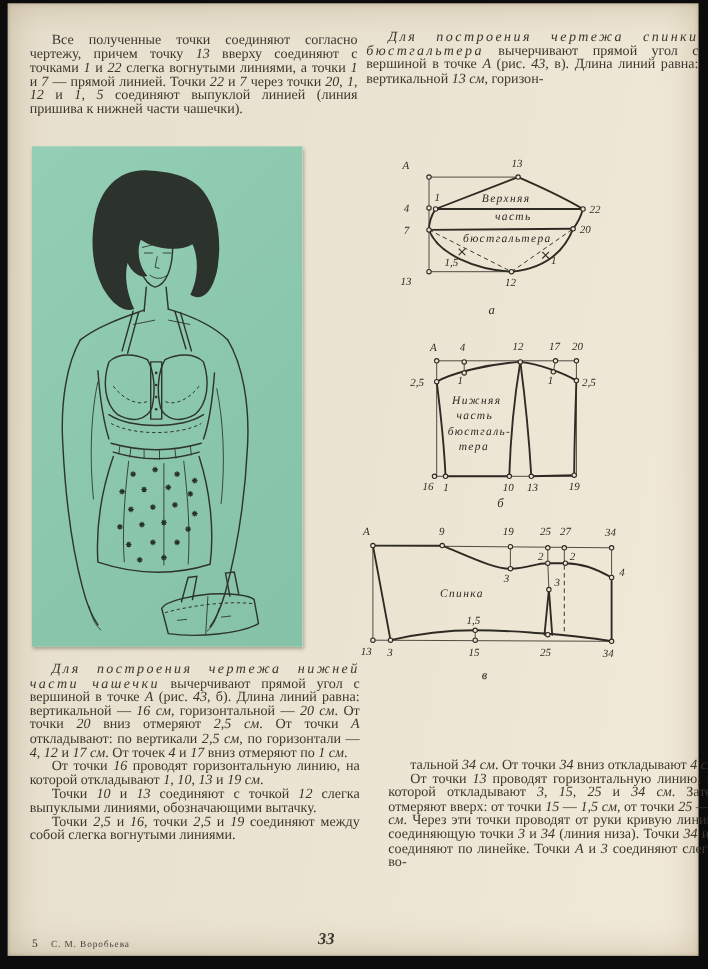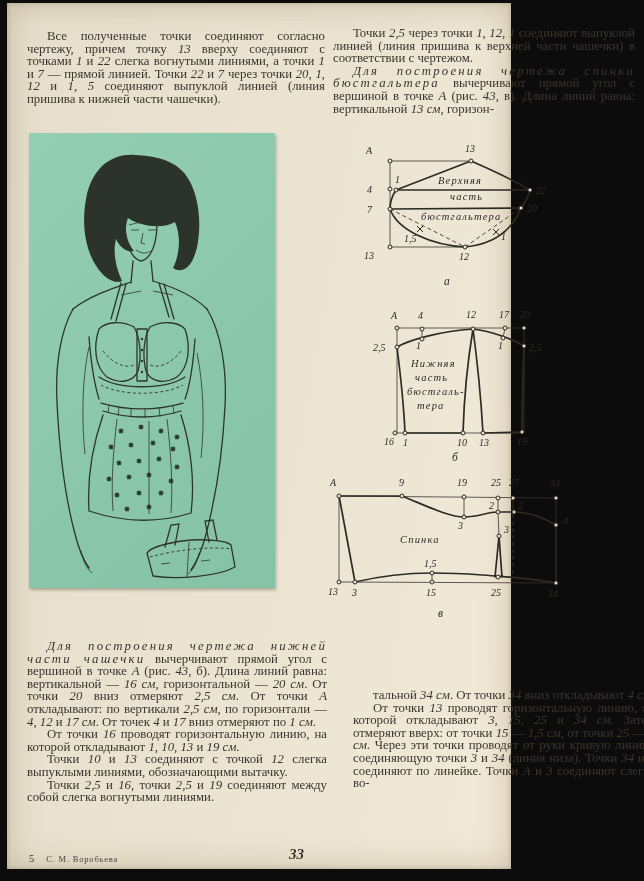--- a/index.html
+++ b/index.html
@@ -1,18 +1,18 @@
 <!DOCTYPE html>
 <html><head>
 <meta charset="utf-8">
 <style>
   html,body{margin:0;padding:0;}
   body{width:644px;height:881px;position:relative;background:#0c0c0c;overflow:hidden;
        font-family:"Liberation Serif",serif;}
-  .page{position:absolute;left:7px;top:3px;width:504px;height:866px;
+  .page{position:absolute;left:7px;top:3px;width:628px;height:866px;
         background:linear-gradient(100deg,#e7dfcd 0%,#ebe4d2 55%,#f2ead9 100%);
         box-shadow:inset 0 0 34px rgba(110,85,40,.28), inset 0 0 4px rgba(60,45,20,.25);}
   p{margin:0;text-align:justify;text-indent:20px;color:#3b352c;
     font-size:12.8px;line-height:12.6px;}
   .spaced{letter-spacing:2.2px;font-style:italic;}
   .abs{position:absolute;}
   .caption{font-size:10.8px;line-height:12.6px;text-align:center;color:#3b352c;}
   .plate{position:absolute;left:22px;top:130px;width:246px;height:455px;
          background:linear-gradient(135deg,#93ceb5 0%,#8ac6ac 60%,#85c2a8 100%);
          box-shadow:1px 2px 3px rgba(60,50,30,.35);}
@@ -119,35 +119,34 @@
         <path class="sketch" d="M118,420 C122,413 148,408 162,407 C180,406 198,408 202,412 L206,434 C190,443 150,447 124,443 Z"></path>
         <path class="sketch-thin" d="M160,409 L158,444"></path>
         <path class="sketch-dash" d="M121,424 C146,417 180,413 203,416"></path>
         <path class="sketch" d="M136,414 L142,392 L150,391 L146,412 M180,409 L176,388 L184,387 L188,407"></path>
         <path class="sketch-thin" d="M132,431 L141,430 M172,428 L181,427"></path>
       </g>
     </svg>
   </div>
 
 
-  <div class="abs" style="left:20px;top:637px;width:300px;">
+  <div class="abs" style="left:20px;top:599px;width:300px;">
     <p><span class="spaced">Для построения чертежа нижней части чашечки</span><span> вычерчивают прямой угол с вершиной в точке <i>А</i> (рис. <i>43</i>, б). Длина линий равна: вертикальной — <i>16</i> <i>см</i>, горизонтальной — <i>20</i> <i>см</i>. От точки <i>20</i> вниз отмеряют <i>2,5</i> <i>см</i>. От точки <i>А</i> откладывают: по вертикали <i>2,5</i> <i>см</i>, по горизонтали — <i>4</i>, <i>12</i> и <i>17</i> <i>см</i>. От точек <i>4</i> и <i>17</i> вниз отмеряют по <i>1</i> <i>см</i>.</span></p>
     <p>От точки <i>16</i> проводят горизонтальную линию, на которой откладывают <i>1</i>, <i>10</i>, <i>13</i> и <i>19</i> <i>см</i>.</p>
     <p>Точки <i>10</i> и <i>13</i> соединяют с точкой <i>12</i> слегка выпуклыми линиями, обозначающими вытачку.</p>
     <p>Точки <i>2,5</i> и <i>16</i>, точки <i>2,5</i> и <i>19</i> соединяют между собой слегка вогнутыми линиями.</p>
   </div>
 
   <div class="abs" style="left:22px;top:845px;">
     <span class="footer-sig">5</span>
     <span class="footer-author" style="margin-left:8px;">С. М. Воробьева</span>
   </div>
   <div class="abs pageno" style="left:282px;top:843px;">33</div>
 
   <div class="abs" style="left:326px;top:24px;width:302px;">
-    <p>Точки <i>2,5</i> через точки <i>1</i>, <i>12</i>, <i>1</i> соединяют выпуклой линией (линия пришива к верхней части чашечки) в соответствии с чертежом.</p>
     <p><span class="spaced">Для построения чертежа спинки бюстгальтера</span><span> вычерчивают прямой угол с вершиной в точке <i>А</i> (рис. <i>43</i>, в). Длина линий равна: вертикальной <i>13</i> <i>см</i>, горизон-</span></p>
   </div>
 
   <svg class="diagram" style="left:351px;top:134px;" width="210" height="154" viewBox="0 0 210 154">
     <g class="thin">
       <path d="M32,24 H113"></path>
         <path d="M32,24 V110"></path>
         <path d="M32,110 H107"></path>
     </g>
     <g class="dash">

